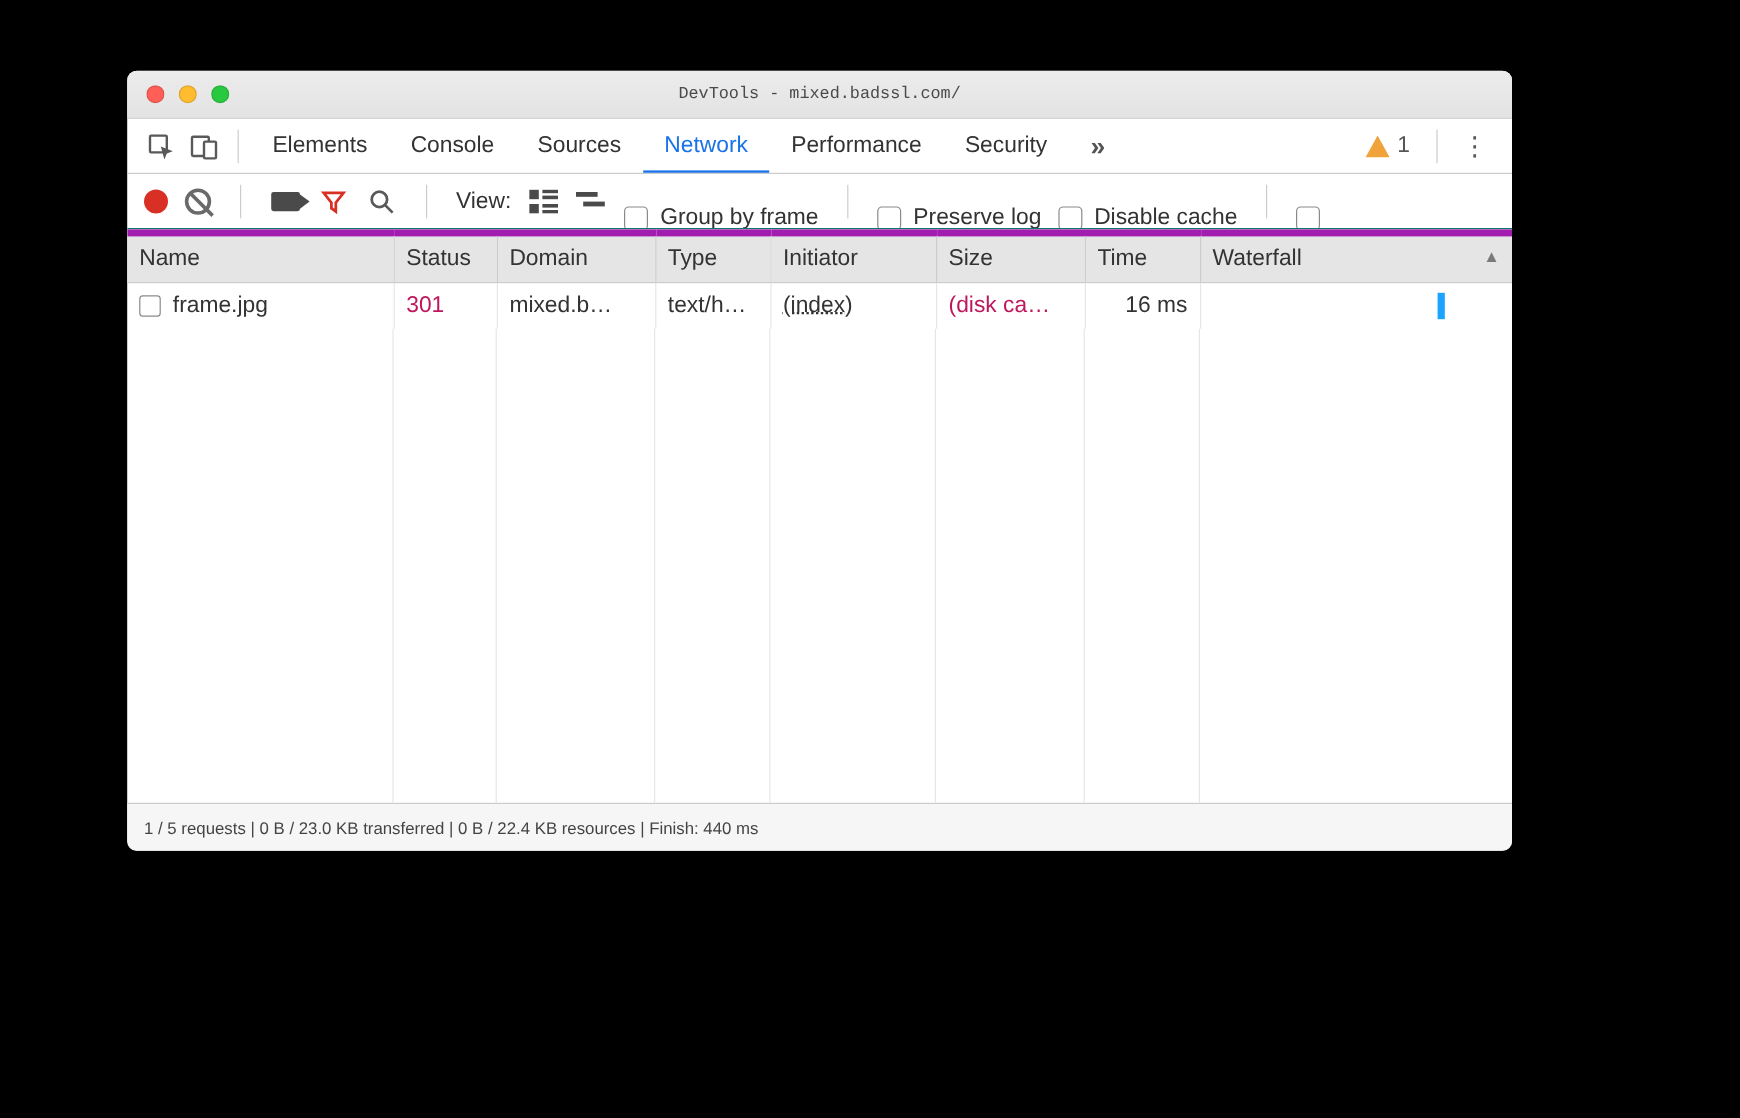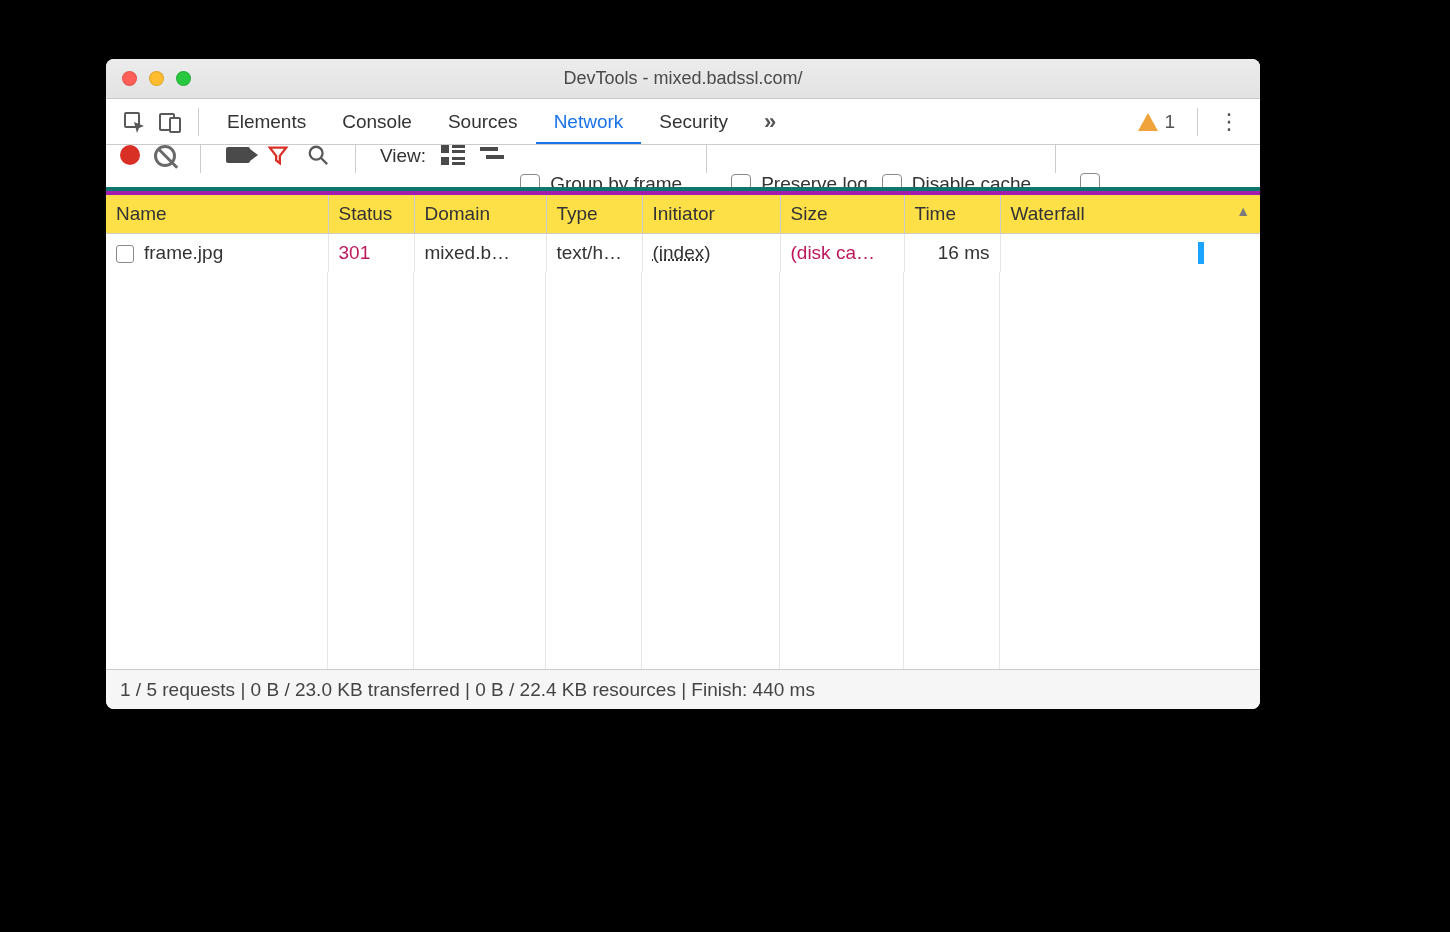--- a/index.html
+++ b/index.html
@@ -32,23 +32,24 @@
     align-items: center;
     position: relative;
   }
   .traffic-lights { display: flex; gap: 12px; position: absolute; left: 16px; }
   .light { width: 15px; height: 15px; border-radius: 50%; }
   .red { background: #ff5f57; border: 0.5px solid rgba(0,0,0,0.12);}
   .yellow { background: #febc2e; border:0.5px solid rgba(0,0,0,0.12);}
   .green { background: #28c840; border:0.5px solid rgba(0,0,0,0.12);}
   .win-title {
     margin: 1px auto;
-    font-size: 18px;
+    font-size: 14px;
     color: #4a4a4a;
     font-weight: 400;
+    font-family: Liberation Mono, monospace;
   }
   
   .tabs-row {
     height: 46px;
     border-bottom: 1px solid #ccc;
     display: flex;
     align-items: center;
     padding: 0 10px 0 10px;
     gap: 0;
     font-size: 19px;
@@ -87,22 +88,22 @@
     border-left:10px solid transparent;
     border-right:10px solid transparent;
     border-bottom:18px solid #f0a33a;
     position:relative;
   }
   .kebab { font-size:22px; color:#555; padding:0 10px;flex-shrink:0;}
 
   
   .toolbar {
     height: 46px;
-    border-bottom: 4px solid #0f766e;
-    display:flex; align-items:flex-start;
+    border-bottom: 1px solid #0f766e;
+    display:flex; align-items:center;
     padding: 0 14px;
     gap: 14px;
     font-size: 19px;
     color:#333;
     overflow:hidden;
   }
   .rec-dot { width:20px;height:20px;border-radius:50%;background:#d93025;}
   .nosign {
     width:22px;height:22px;border:3px solid #6a6a6a;border-radius:50%;
     position:relative;
@@ -158,22 +159,22 @@
   .table {
     width:100%;
     border-collapse:collapse;
     font-size:19px;
     color:#333;
     table-layout:fixed;
   }
   .table th {
     text-align:left;
     font-weight:400;
-    background:#fde047;
-    border-top:4px solid #a21caf;
+    background:#e5e5e5;
+    border-top:6px solid #a21caf;
     border-bottom:1px solid #ccc;
     border-right:1px solid #ccc;
     padding:8px 10px;
     white-space:nowrap;
     overflow:hidden;
     text-overflow:ellipsis;
   }
   .table th:last-child{border-right:none;}
   .table td {
     border-right:1px solid #e6e6e6;
@@ -194,21 +195,21 @@
   .col-divider{position:absolute;top:0;bottom:0;width:1px;background:#e6e6e6;}
 
   
   .statusbar {
     height:40px;
     border-top:1px solid #ccc;
     background:#f6f6f6;
     display:flex;
     align-items:center;
     padding:0 14px;
-    font-size:19px;
+    font-size:14px;
     color:#444;
   }
 </style>
 </head>
 <body>
 
 <div class="window">
 
   <div class="titlebar">
     <div class="traffic-lights">
@@ -230,20 +231,21 @@
       <svg width="24" height="24" viewBox="0 0 24 24" fill="none" stroke="#595959" stroke-width="2">
         <rect x="2" y="4" width="14" height="16" rx="1"></rect>
         <rect x="12" y="8" width="10" height="14" rx="1" fill="#fff"></rect>
       </svg>
     </div>
     <div class="vsep"></div>
     <div class="tab">Elements</div>
     <div class="tab">Console</div>
     <div class="tab">Sources</div>
     <div class="tab active">Network</div>
+    <div class="tab">Performance</div>
     <div class="tab">Security</div>
     <div class="more-chevrons">»</div>
     <div style="flex:1"></div>
     <div class="warn-badge">
       <span class="warn-tri"></span>
       <span>1</span>
     </div>
     <div class="vsep"></div>
     <div class="kebab">⋮</div>
   </div>

